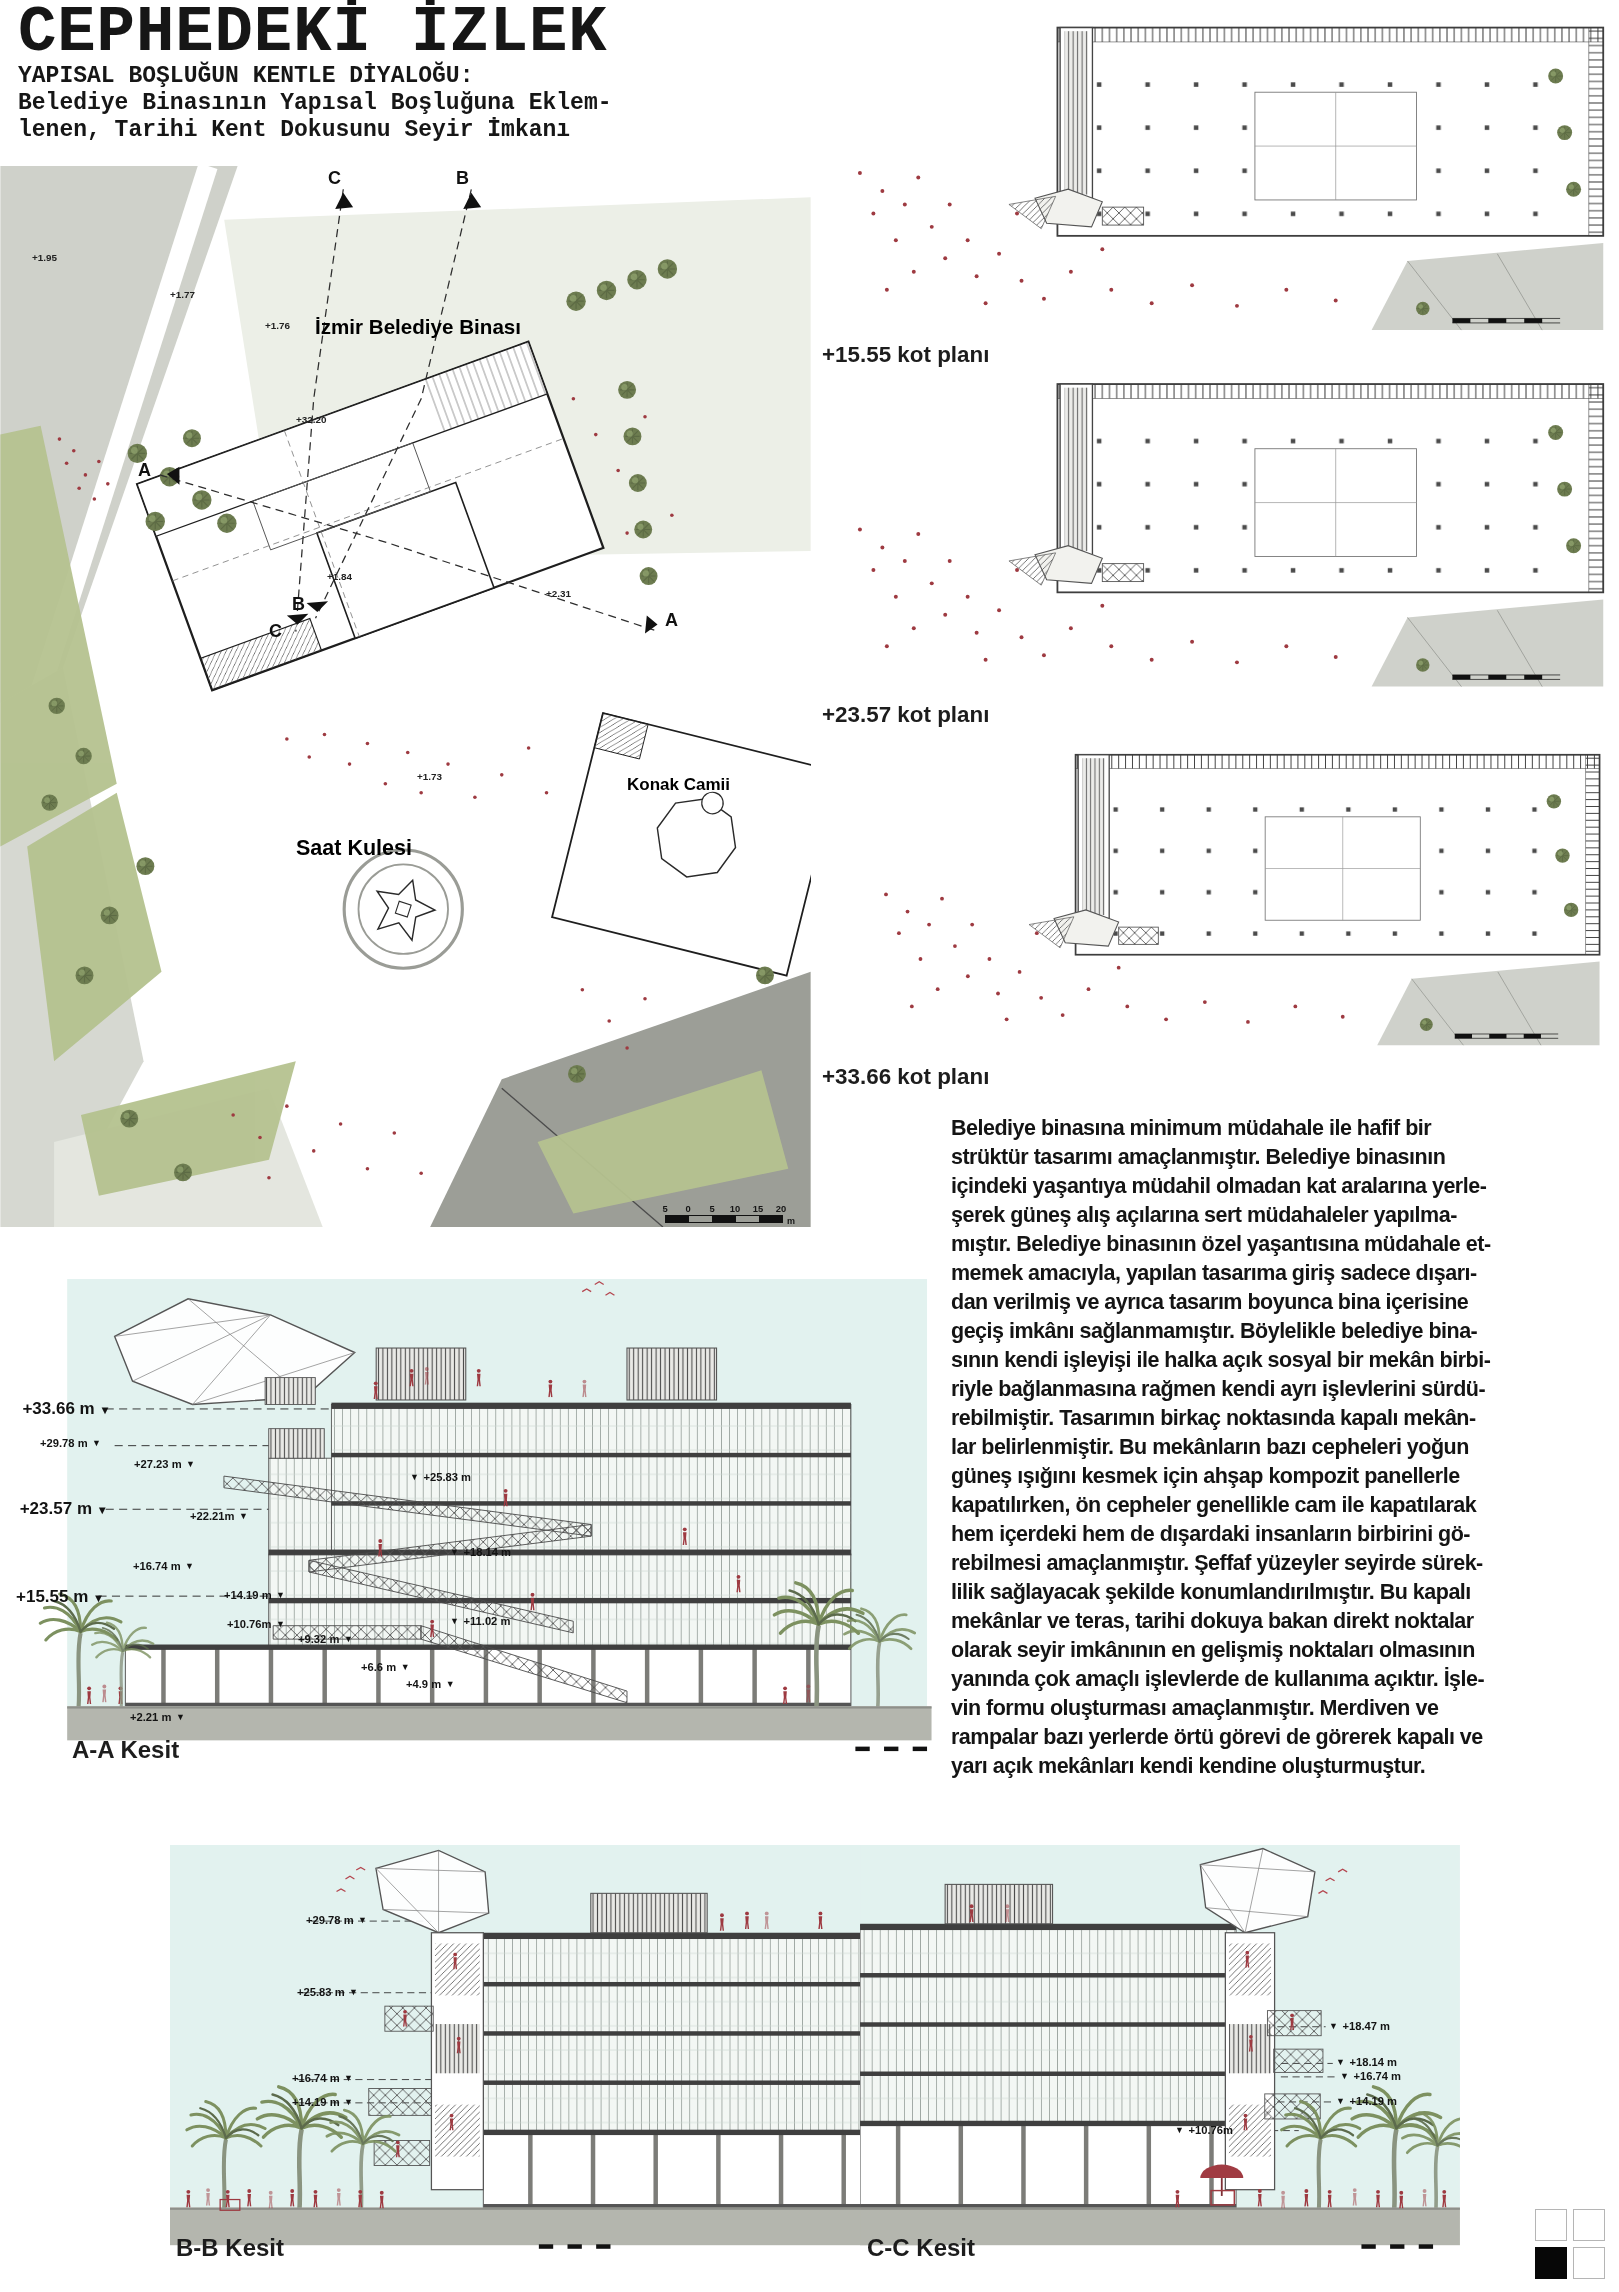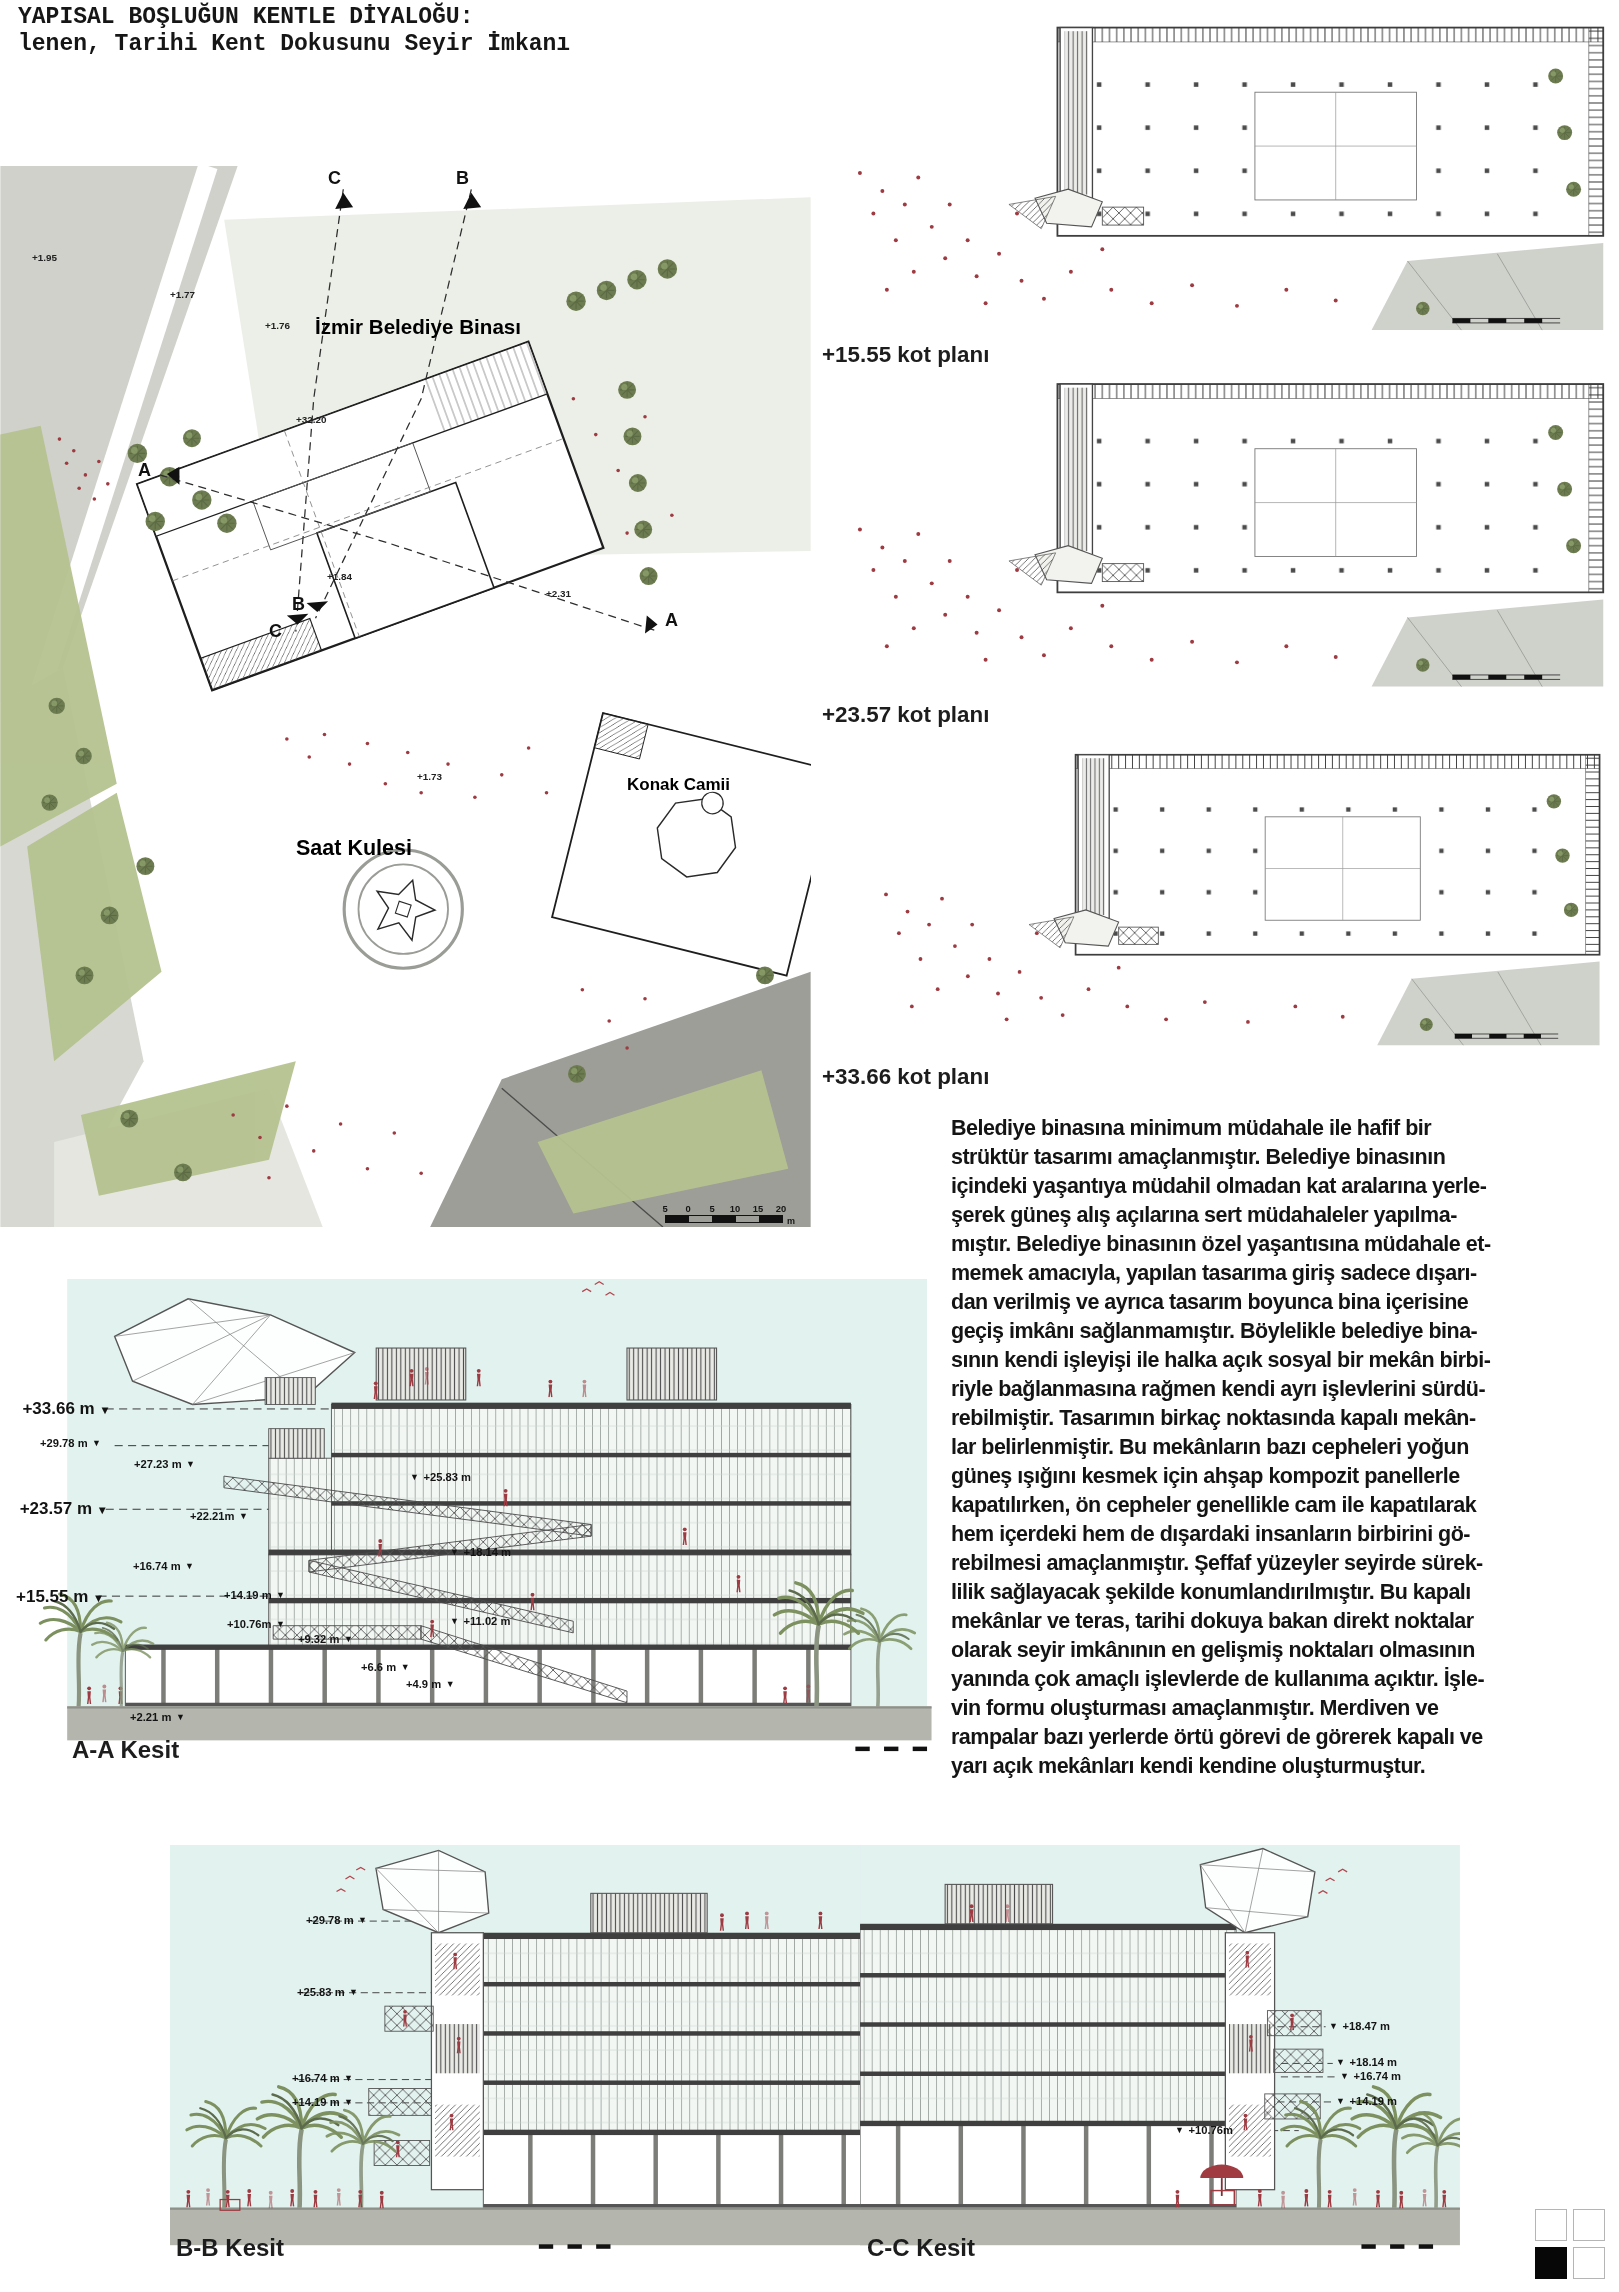--- a/index.html
+++ b/index.html
@@ -150,21 +150,23 @@
       <rect x="770" y="332" width="20" height="5" fill="#111"></rect>
       <path d="M690,332 H810 M690,337 H810" stroke="#111" stroke-width=".8" fill="none"></path>
     </g>
   </symbol>
 </defs>
 </svg>
 
 <div id="board">
 
   <header class="abs" style="left:18px;top:3.6px">
+    <h1 id="title">CEPHEDEKİ İZLEK</h1>
     <div class="sub">YAPISAL BOŞLUĞUN KENTLE DİYALOĞU:</div>
+    <div class="sub">Belediye Binasının Yapısal Boşluğuna Eklem-</div>
     <div class="sub">lenen, Tarihi Kent Dokusunu Seyir İmkanı</div>
   </header>
 
   <section class="abs" style="left:0;top:166px;width:811px;height:1061px">
     <svg width="811" height="1061" viewBox="0 0 905 1185">
       <rect width="905" height="1185" fill="#ffffff"></rect>
 
       <polygon points="0,0 265,0 70,560 0,600" fill="#cfd1ca"></polygon>
       <line x1="232" y1="0" x2="45" y2="585" stroke="#ffffff" stroke-width="22"></line>
       <polygon points="0,600 70,560 160,1000 60,1185 0,1185" fill="#d6d8d1"></polygon>

